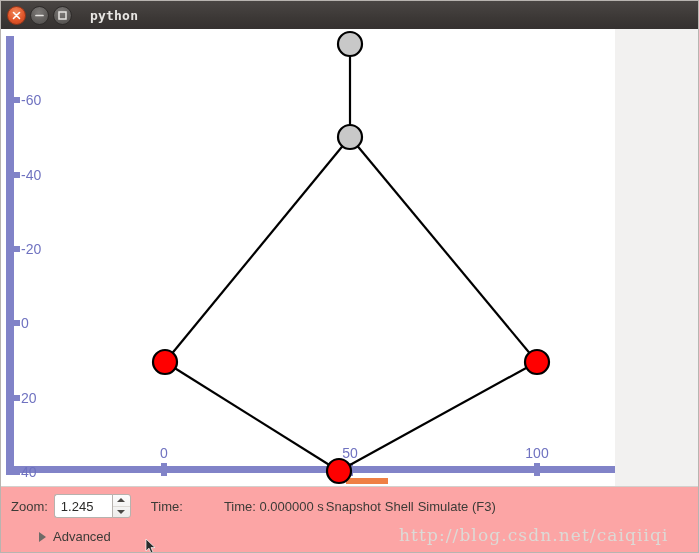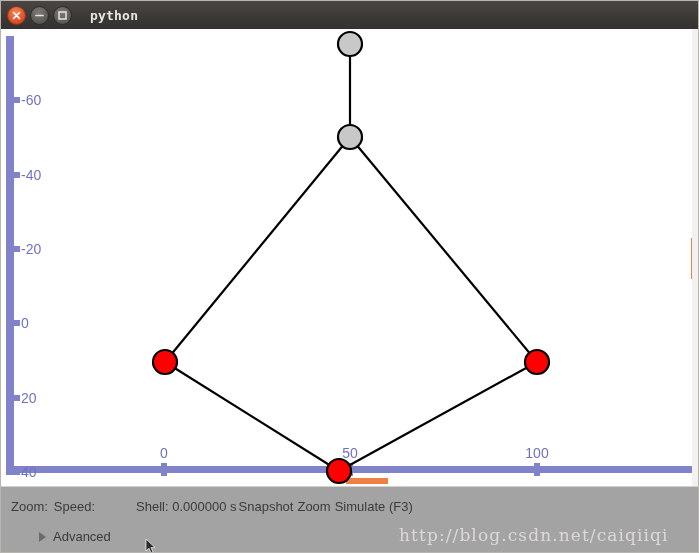--- a/index.html
+++ b/index.html
@@ -60,40 +60,40 @@
     font-family: "DejaVu Sans Mono", monospace;
     margin-left: 14px;
     letter-spacing: 0.2px;
     white-space: nowrap;
   }
 
   
   .canvas-area {
     position: absolute;
     left: 0; top: 28px;
-    width: 691px;
+    width: 614px;
     height: 457px;
     background: #ffffff;
     overflow: hidden;
   }
   .plot-svg {
     position: absolute;
     left: 0; top: 0;
     width: 699px;
     height: 457px;
     display: block;
   }
 
   
   .toolbar {
     position: absolute;
     left: 0; top: 485px;
     width: 699px;
     height: 68px;
-    background: #a3a3a3;
+    background: #fca5a5;
     border-top: 1px solid #d3d0cd;
     box-sizing: border-box;
   }
   .toolbar-row1 {
     position: absolute;
     left: 0; top: 0;
     width: 699px;
     height: 38px;
     display: flex;
     align-items: center;
@@ -286,26 +286,37 @@
         </g>
       <g id="marker-g">
           <rect x="690" y="209" width="7" height="41" fill="#ef7f44"></rect>
         </g>
     </svg>
   </div>
 
   <div class="toolbar">
     <div class="toolbar-row1">
       <span class="tb-label">Zoom:</span>
-
-      <span class="tb-label">Speed:</span>
-
-      <span class="time-label">Shell: 0.000000 s</span>
+      <span class="spin">
+        <input type="text" value="1.245" style="">
+        <span class="spin-btns">
+          <span class="spin-up">
+              <span class="arrow-up"></span>
+            </span>
+          <span class="spin-down">
+              <span class="arrow-down"></span>
+            </span>
+        </span>
+      </span>
+
+      <span class="tb-label">Time:</span>
+
+      <span class="time-label">Time: 0.000000 s</span>
       <button class="tb-btn">Snapshot</button>
-      <button class="tb-btn">Zoom</button>
+      <button class="tb-btn">Shell</button>
       <button class="tb-btn">Simulate (F3)</button>
     </div>
 
     <div class="toolbar-row2">
       <div class="advanced">
         <span class="tri-right"></span>
         <span class="advanced-label">Advanced</span>
       </div>
     </div>
   </div>

